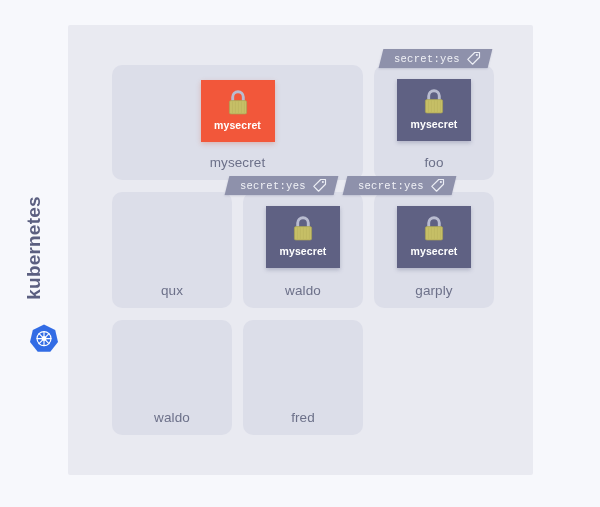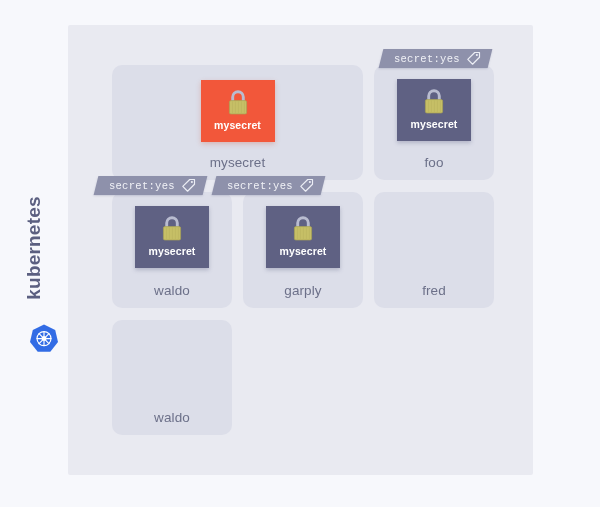--- a/index.html
+++ b/index.html
@@ -217,20 +217,23 @@
                 <line x1="19.4" y1="14.4" x2="19.4" y2="26.2"></line>
               </g>
             </svg>
           </span>
           <span class="secret-name">mysecret</span>
         </div>
       </div>
       <span class="ns-name">foo</span>
     </div>
 
+    <div class="namespace">
+      <span class="ns-name">qux</span>
+    </div>
 
     <div class="namespace">
       <div class="tag-chip chip-quux">
         <span class="tag-text">secret:yes</span>
         <span>
           <svg class="tag-glyph" viewBox="0 0 16 16" aria-hidden="true">
             <path d="M9.3 1.6h5.1v5.1L7.0 14.1 1.9 9.0z" fill="none" stroke="#eceef5" stroke-width="1.25" stroke-linejoin="round"></path>
             <circle cx="11.6" cy="4.3" r="1.15" fill="#eceef5"></circle>
           </svg>
         </span>
@@ -284,21 +287,21 @@
               </g>
             </svg>
           </span>
           <span class="secret-name">mysecret</span>
         </div>
       </div>
       <span class="ns-name">garply</span>
     </div>
 
     <div class="namespace">
+      <span class="ns-name">waldo</span>
+    </div>
+
+    <div class="namespace">
       <span class="ns-name">fred</span>
-    </div>
-
-    <div class="namespace">
-      <span class="ns-name">waldo</span>
     </div>
 
   </div>
 </div>
 
 </body></html>

